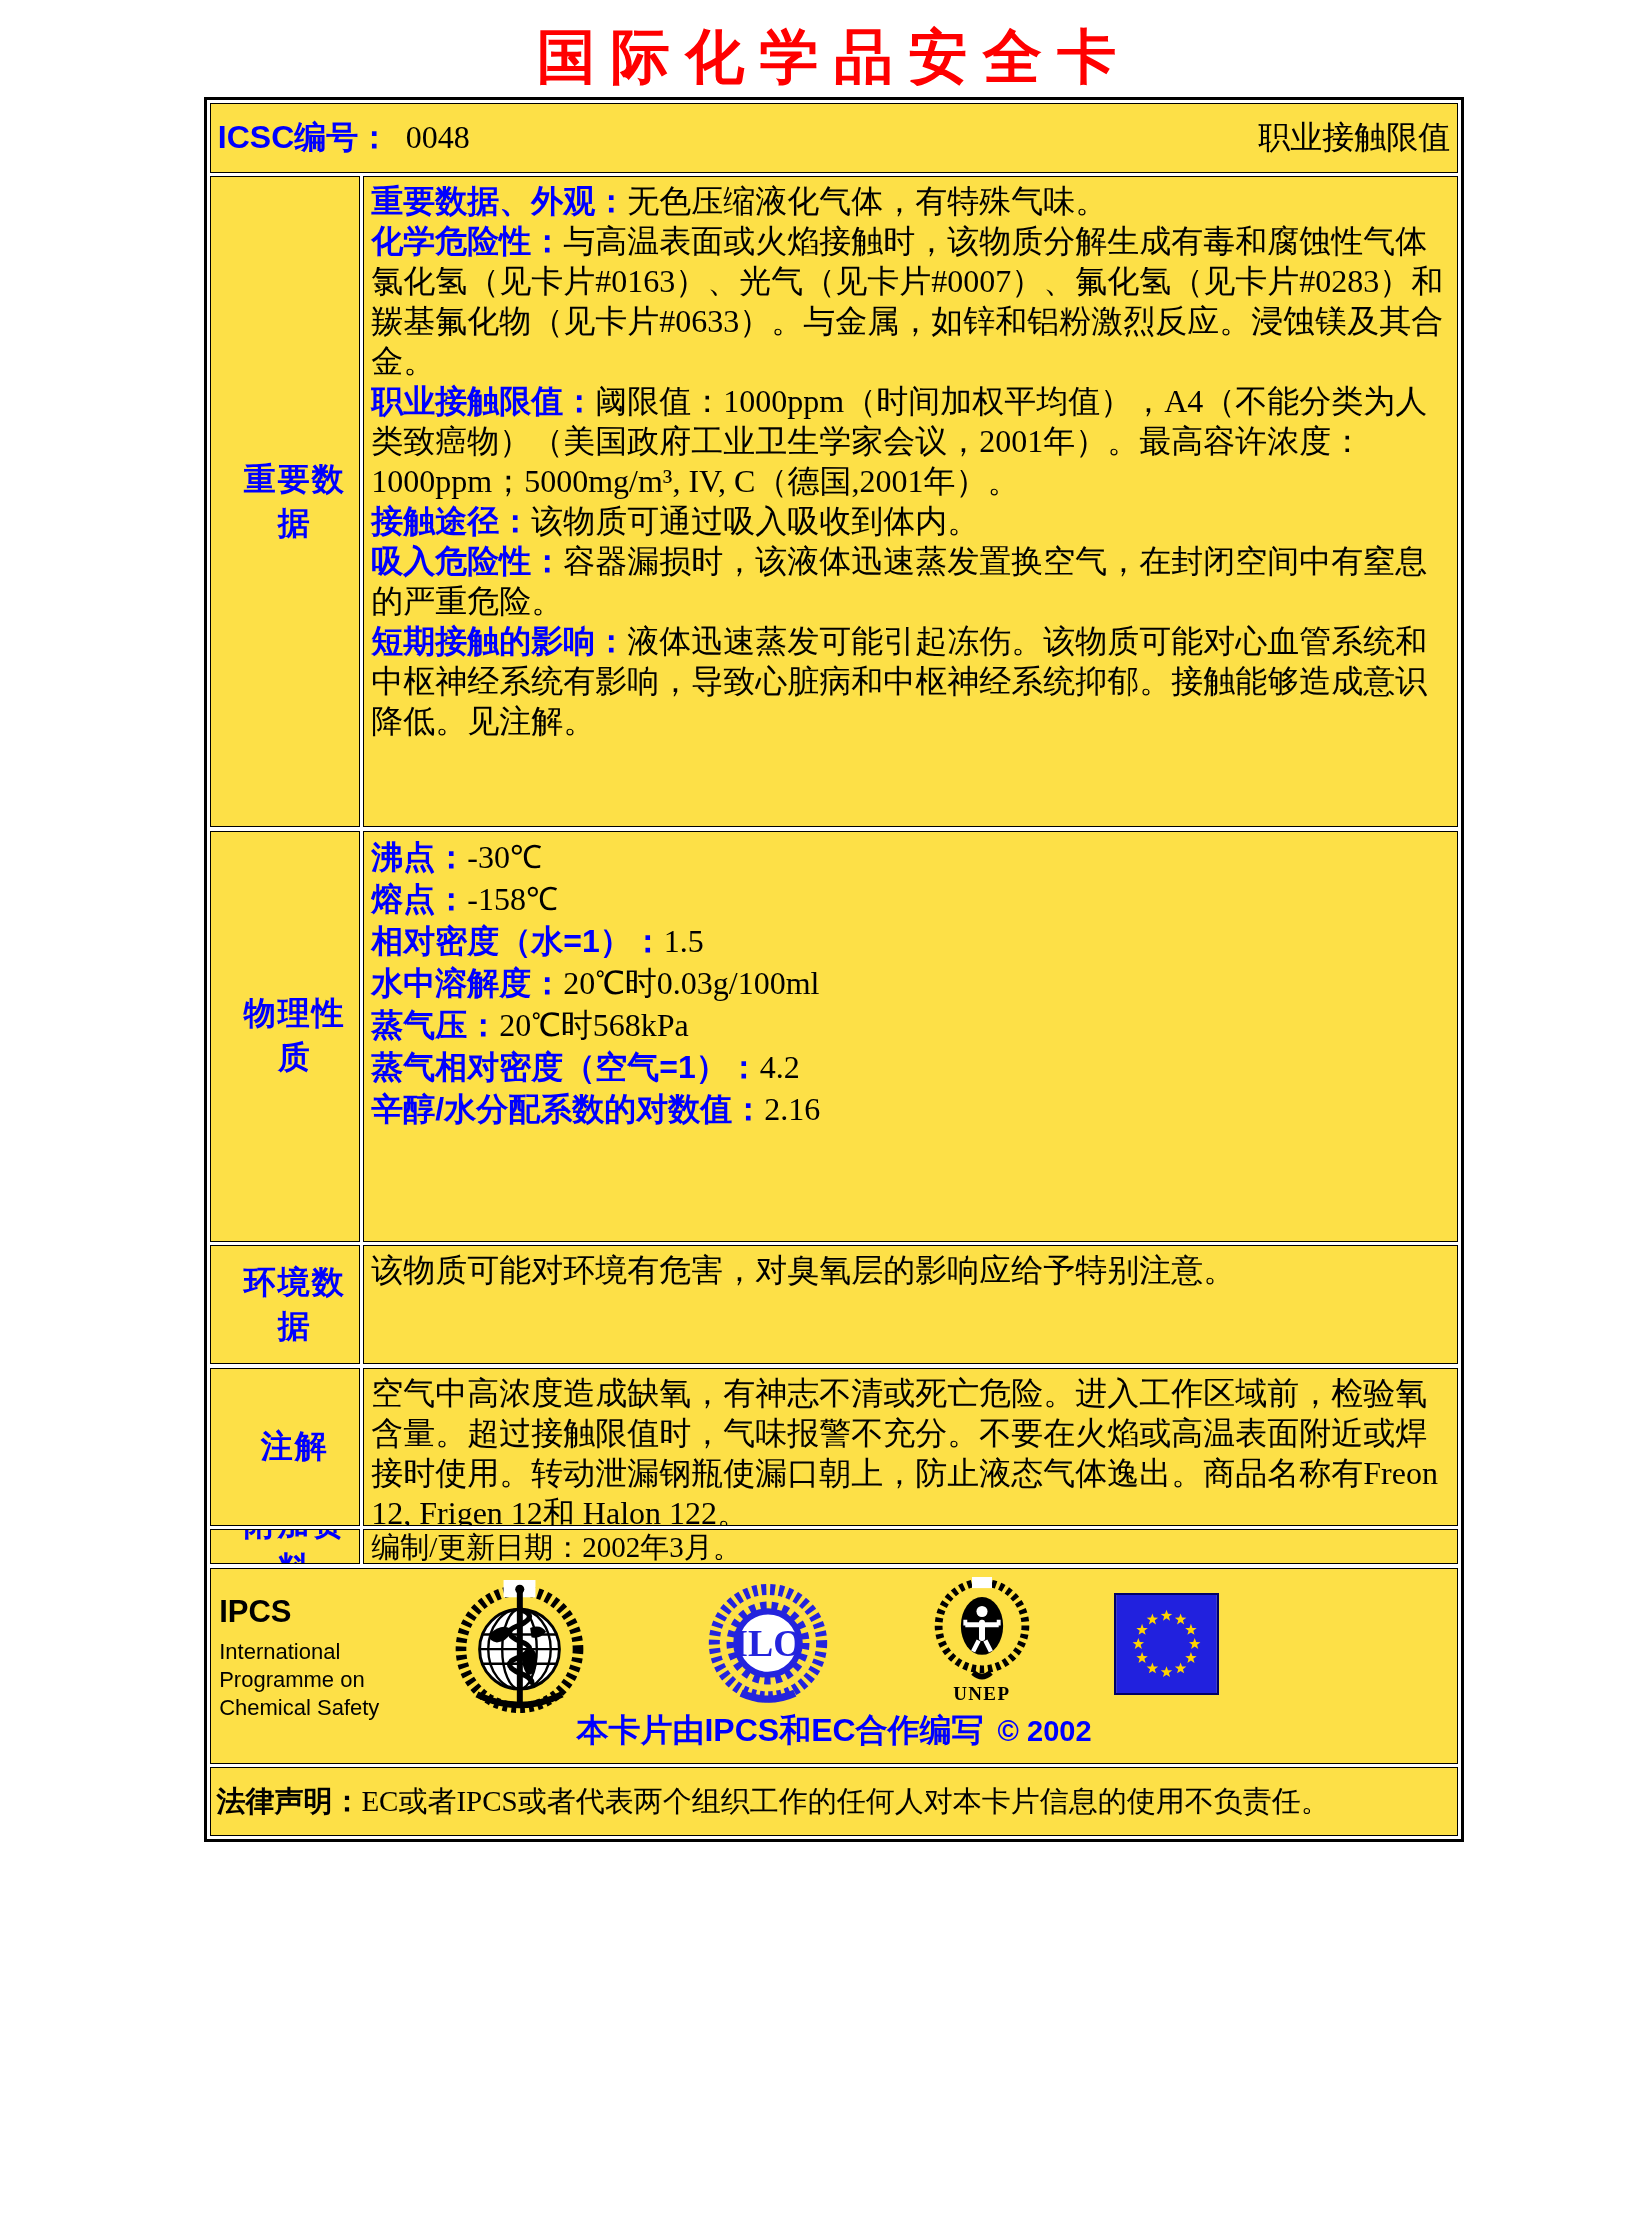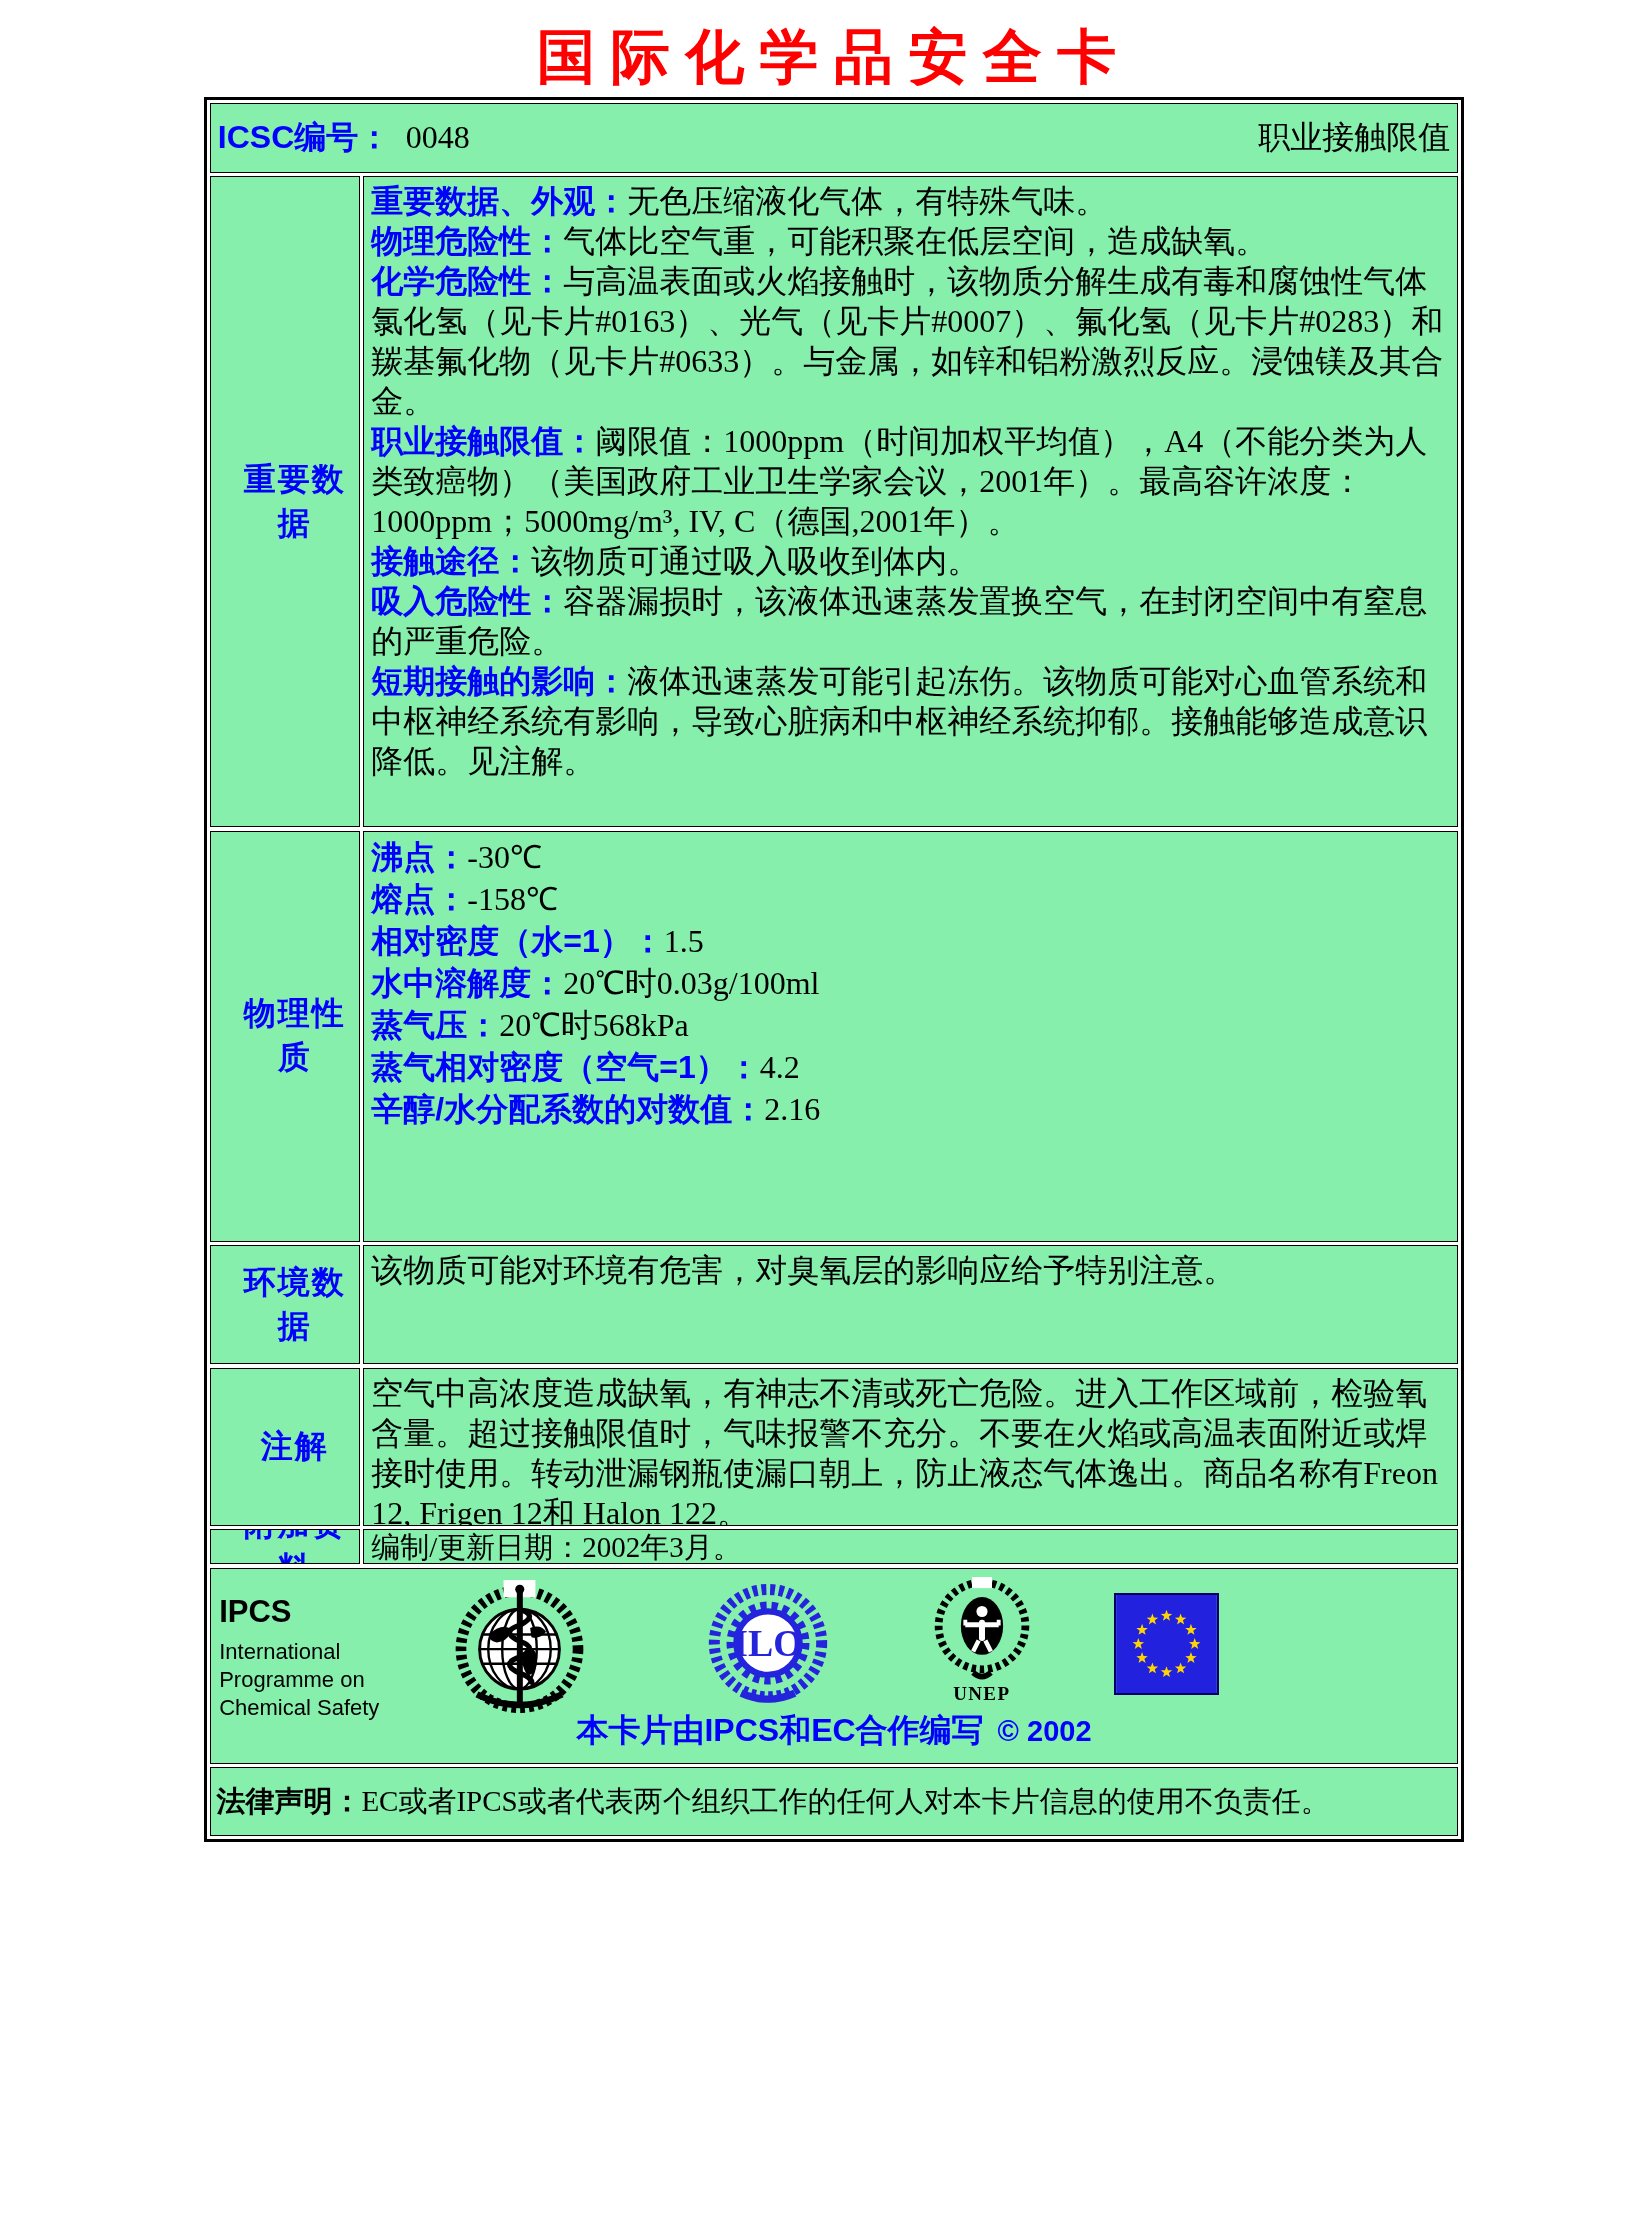--- a/index.html
+++ b/index.html
@@ -27,21 +27,21 @@
     font-weight: bold; font-size: 59px; letter-spacing: 15.4px;
     color: var(--title-red); white-space: nowrap;
   }
   .card {
     position: absolute; left: 204px; top: 97px; width: 1260px;
     border: 3.5px solid var(--border-black);
     background: #fff; padding: 2.8px;
     display: flex; flex-direction: column; gap: 3.5px;
   }
   .row { display: flex; gap: 3.5px; }
-  .cell { border: 1.4px solid var(--border-black); background:#86efac; overflow: hidden; }
+  .cell { border: 1.4px solid var(--border-black); background:#fde047; overflow: hidden; }
   .full { flex: 1; }
   .r-header { height: 70px; }
   .r-imp    { height: 651px; }
   .r-phys   { height: 411px; }
   .r-env    { height: 119px; }
   .r-notes  { height: 158px; }
   .r-add    { height: 35px;  }
   .r-logos  { height: 196px; }
   .r-legal  { height: 69px;  }
 
@@ -106,21 +106,20 @@
           <span class="blue-label">ICSC编号：</span><span class="icsc-num">0048</span>
         </div>
         <span class="substance">职业接触限值</span>
       </div>
     </div>
 
     <div class="row r-imp">
       <div class="cell label-cell">重要数据</div>
       <div class="cell content-cell">
         <p><span class="blue-label">重要数据、外观：</span><span>无色压缩液化气体，有特殊气味。</span></p>
-        <p><span class="blue-label">物理危险性：</span><span>气体比空气重，可能积聚在低层空间，造成缺氧。</span></p>
         <p><span class="blue-label">化学危险性：</span><span>与高温表面或火焰接触时，该物质分解生成有毒和腐蚀性气体氯化氢（见卡片#0163）、光气（见卡片#0007）、氟化氢（见卡片#0283）和羰基氟化物（见卡片#0633）。与金属，如锌和铝粉激烈反应。浸蚀镁及其合金。</span></p>
         <p><span class="blue-label">职业接触限值：</span><span>阈限值：1000ppm（时间加权平均值），A4（不能分类为人类致癌物）（美国政府工业卫生学家会议，2001年）。最高容许浓度：1000ppm；5000mg/m³, IV, C（德国,2001年）。</span></p>
         <p><span class="blue-label">接触途径：</span><span>该物质可通过吸入吸收到体内。</span></p>
         <p><span class="blue-label">吸入危险性：</span><span>容器漏损时，该液体迅速蒸发置换空气，在封闭空间中有窒息的严重危险。</span></p>
         <p><span class="blue-label">短期接触的影响：</span><span>液体迅速蒸发可能引起冻伤。该物质可能对心血管系统和中枢神经系统有影响，导致心脏病和中枢神经系统抑郁。接触能够造成意识降低。见注解。</span></p>
       </div>
     </div>
 
     <div class="row r-phys">
       <div class="cell label-cell">物理性质</div>

